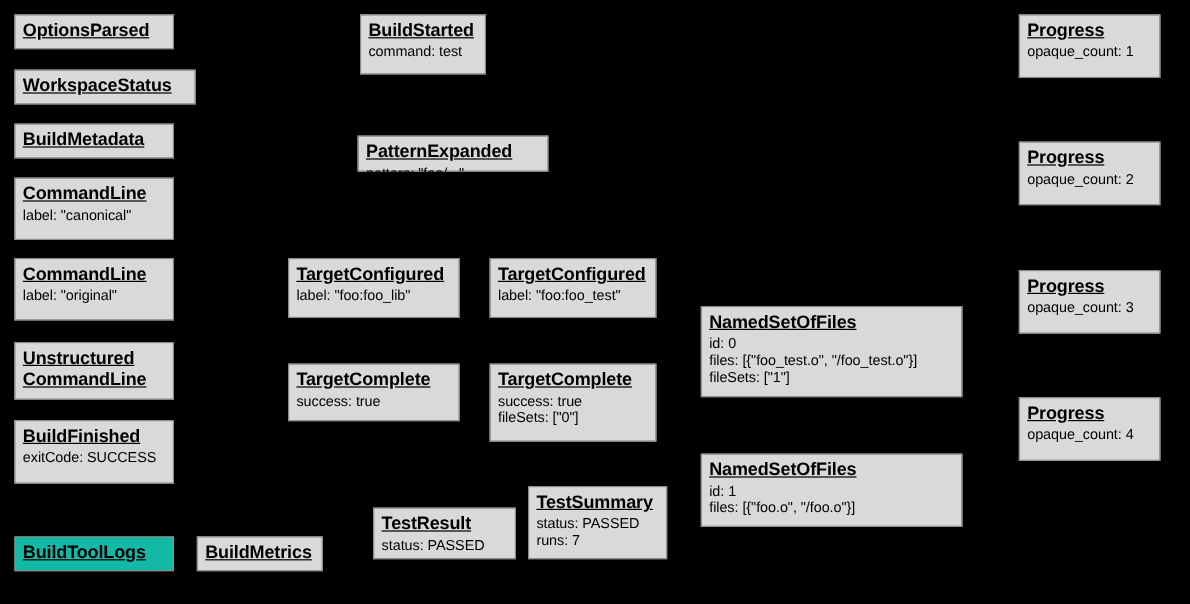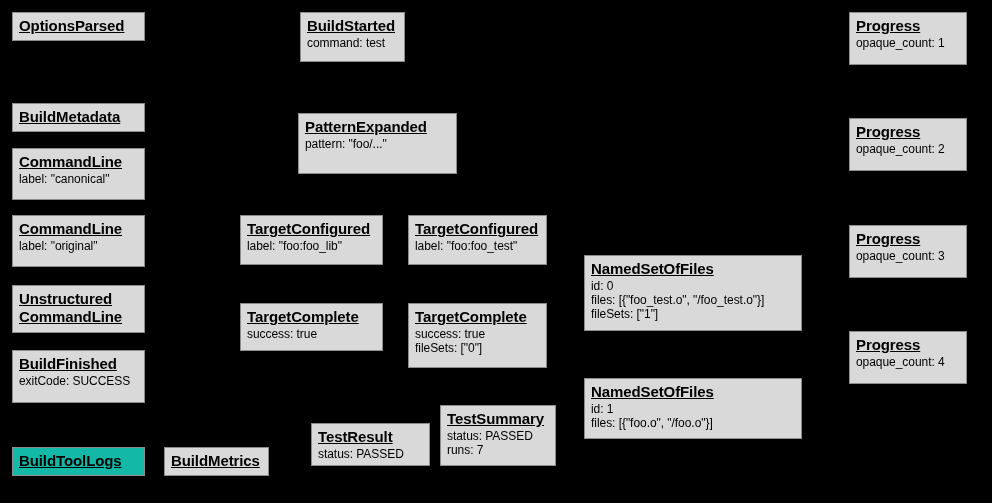--- a/index.html
+++ b/index.html
@@ -48,20 +48,24 @@
   }
 </style>
 </head>
 <body>
 
 <div id="canvas" style="width: 992px; height: 503px; background: rgb(0, 0, 0);">
     <div class="node" style="left: 12px; top: 12px; width: 133px; height: 29px; background: rgb(217, 217, 217); border-color: rgb(140, 140, 140); color: rgb(0, 0, 0);">
       <span class="node-title">OptionsParsed</span>
       <span class="node-fields"></span>
     </div>
+    <div class="node" style="left: 12px; top: 58px; width: 151px; height: 29px; background: rgb(217, 217, 217); border-color: rgb(140, 140, 140); color: rgb(0, 0, 0);">
+      <span class="node-title">WorkspaceStatus</span>
+      <span class="node-fields"></span>
+    </div>
     <div class="node" style="left: 12px; top: 103px; width: 133px; height: 29px; background: rgb(217, 217, 217); border-color: rgb(140, 140, 140); color: rgb(0, 0, 0);">
       <span class="node-title">BuildMetadata</span>
       <span class="node-fields"></span>
     </div>
     <div class="node" style="left: 12px; top: 148px; width: 133px; height: 52px; background: rgb(217, 217, 217); border-color: rgb(140, 140, 140); color: rgb(0, 0, 0);">
       <span class="node-title">CommandLine</span>
       <span class="node-fields">
         <span class="node-field">label: "canonical"</span>
       </span>
     </div>
@@ -89,21 +93,21 @@
     <div class="node" style="left: 164px; top: 447px; width: 105px; height: 29px; background: rgb(217, 217, 217); border-color: rgb(140, 140, 140); color: rgb(0, 0, 0);">
       <span class="node-title">BuildMetrics</span>
       <span class="node-fields"></span>
     </div>
     <div class="node" style="left: 300px; top: 12px; width: 105px; height: 50px; background: rgb(217, 217, 217); border-color: rgb(140, 140, 140); color: rgb(0, 0, 0);">
       <span class="node-title">BuildStarted</span>
       <span class="node-fields">
         <span class="node-field">command: test</span>
       </span>
     </div>
-    <div class="node" style="left: 298px; top: 113px; width: 159px; height: 61px; background: rgb(217, 217, 217); border-color: rgb(140, 140, 140); color: rgb(0, 0, 0);">
+    <div class="node" style="left: 298px; top: 113px; width: 159px; height: 30px; background: rgb(217, 217, 217); border-color: rgb(140, 140, 140); color: rgb(0, 0, 0);">
       <span class="node-title">PatternExpanded</span>
       <span class="node-fields">
         <span class="node-field">pattern: "foo/..."</span>
       </span>
     </div>
     <div class="node" style="left: 240px; top: 215px; width: 143px; height: 50px; background: rgb(217, 217, 217); border-color: rgb(140, 140, 140); color: rgb(0, 0, 0);">
       <span class="node-title">TargetConfigured</span>
       <span class="node-fields">
         <span class="node-field">label: "foo:foo_lib"</span>
       </span>

